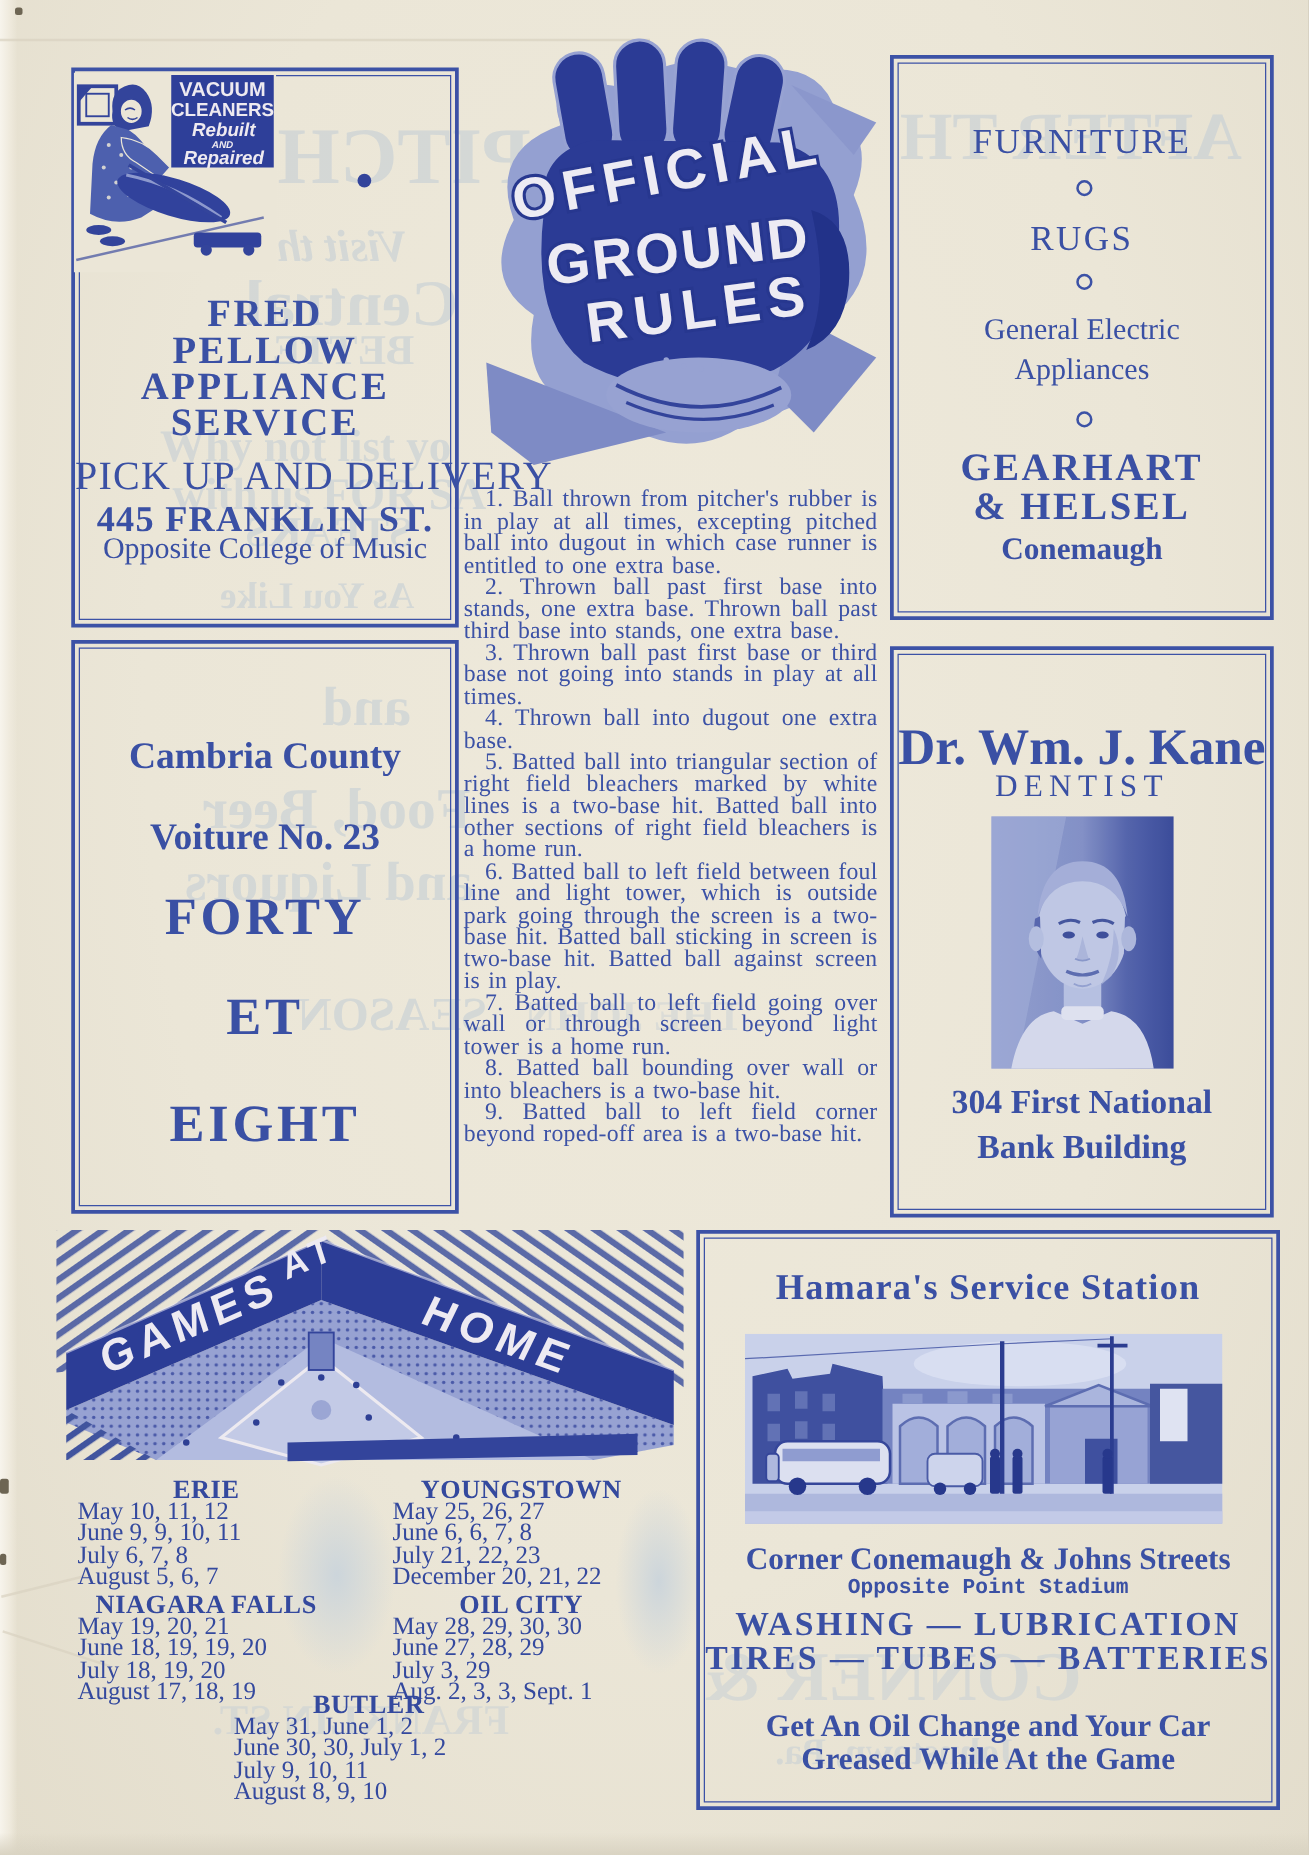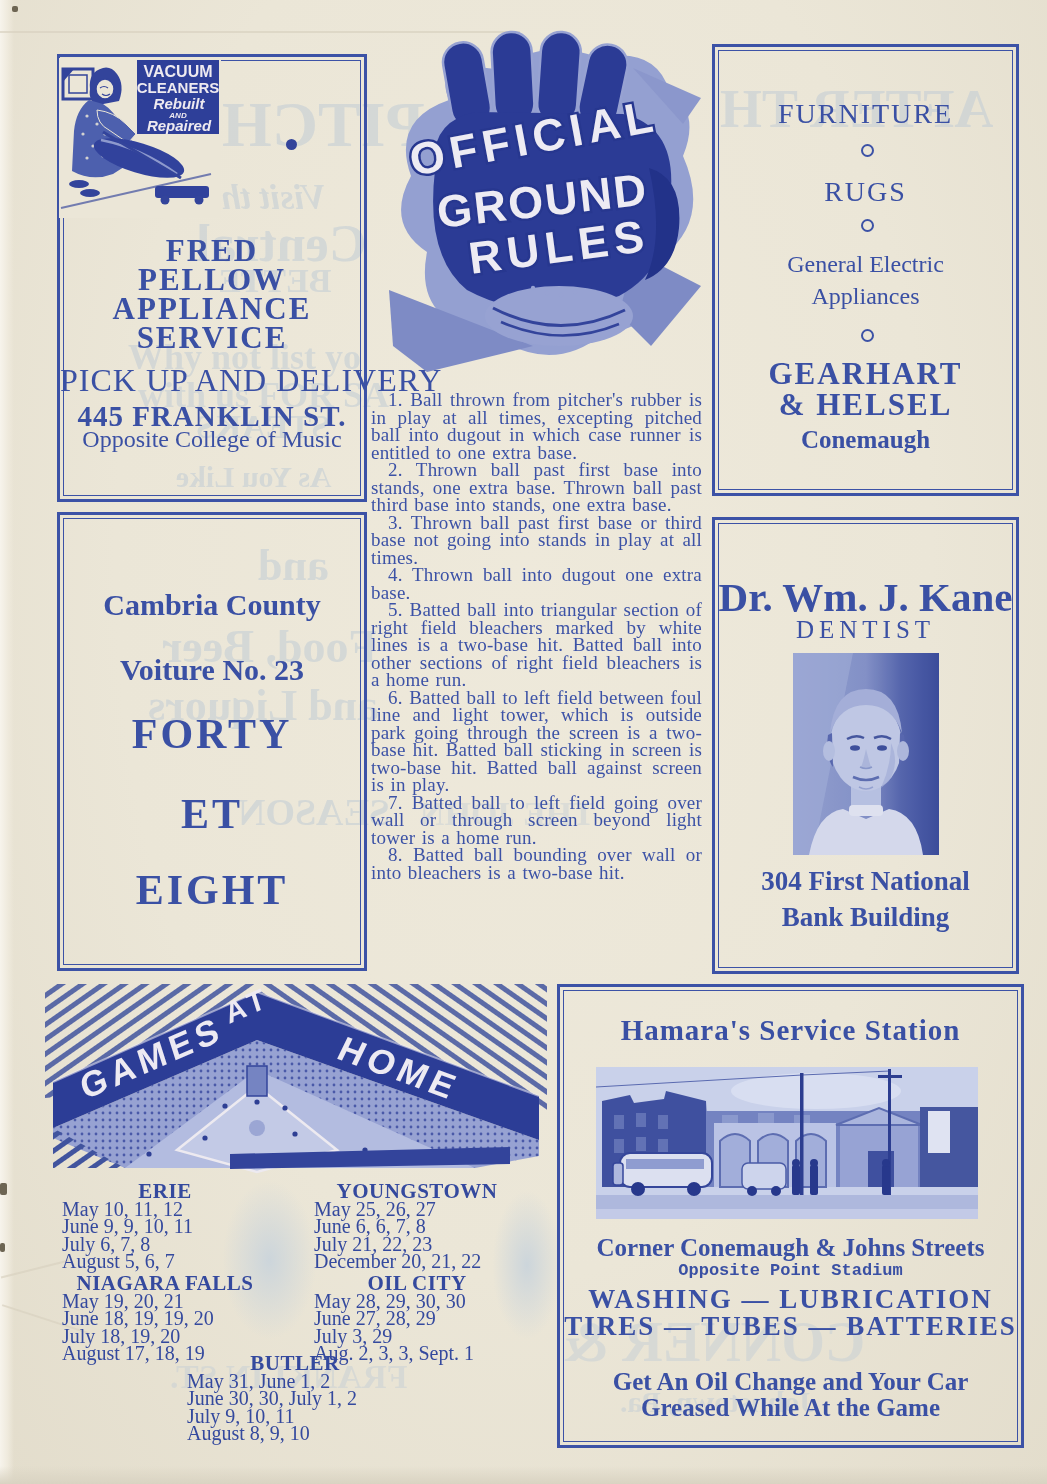--- a/index.html
+++ b/index.html
@@ -171,29 +171,30 @@
 
   <div class="rules z1">
     <p>1. Ball thrown from pitcher's rubber is in play at all times, excepting pitched ball into dugout in which case runner is entitled to one extra base.</p>
     <p>2. Thrown ball past first base into stands, one extra base. Thrown ball past third base into stands, one extra base.</p>
     <p>3. Thrown ball past first base or third base not going into stands in play at all times.</p>
     <p>4. Thrown ball into dugout one extra base.</p>
     <p>5. Batted ball into triangular section of right field bleachers marked by white lines is a two-base hit. Batted ball into other sections of right field bleachers is a home run.</p>
     <p>6. Batted ball to left field between foul line and light tower, which is outside park going through the screen is a two-base hit. Batted ball sticking in screen is two-base hit. Batted ball against screen is in play.</p>
     <p>7. Batted ball to left field going over wall or through screen beyond light tower is a home run.</p>
     <p>8. Batted ball bounding over wall or into bleachers is a two-base hit.</p>
+    <p>9. Batted ball to left field corner beyond roped-off area is a two-base hit.</p>
   </div>
 
   <div class="adbox z1" style="left:57px;top:512px;width:304px;height:453px;">
     <div class="adbox-in"></div>
     <div class="cline b" style="top:74px;font-size:30px;">Cambria County</div>
     <div class="cline b" style="top:139px;font-size:30px;">Voiture No. 23</div>
     <div class="cline b" style="top:197px;font-size:42px;letter-spacing:3px;">FORTY</div>
     <div class="cline b" style="top:277px;font-size:42px;letter-spacing:3px;">ET</div>
-    <div class="cline b" style="top:353px;font-size:42px;letter-spacing:3px;">EIGHT</div>
+    <div class="cline b" style="top:363px;font-size:42px;letter-spacing:3px;">EIGHT</div>
   </div>
 
   <div class="adbox z1" style="left:712px;top:517px;width:301px;height:451px;">
     <div class="adbox-in"></div>
     <div class="cline b" style="top:56px;font-size:41px;">Dr. Wm. J. Kane</div>
     <div class="cline" style="top:97px;font-size:25px;letter-spacing:5px;">DENTIST</div>
     <svg class="art" style="left:78px;top:133px;" width="146" height="202" viewBox="0 0 146 202">
       <defs>
         <linearGradient id="kbg" x1="0" y1="0" x2="1" y2="0">
           <stop offset="0" stop-color="#98a5d3"></stop>

